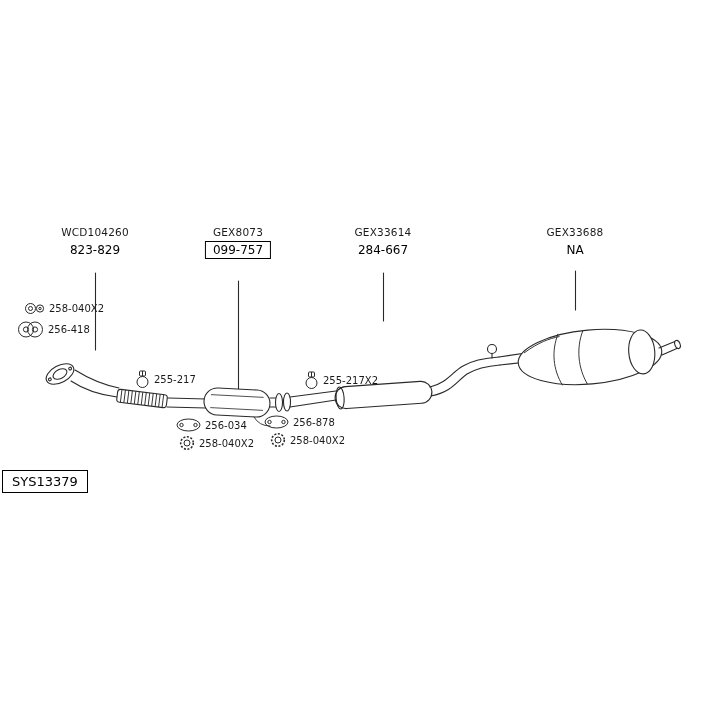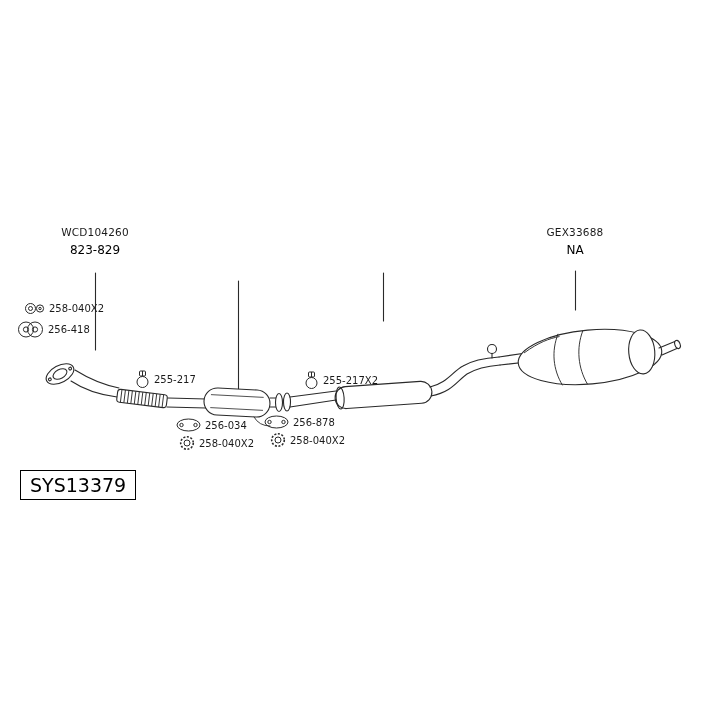--- a/index.html
+++ b/index.html
@@ -10,22 +10,22 @@
   .stage { position:relative; width:696px; height:720px; background:#fff; overflow:hidden; }
   .drawing { position:absolute; left:0; top:0; }
   .group { position:absolute; transform:translateX(-50%); text-align:center; white-space:nowrap; }
   .catalog-ref { font-size:10.5px; letter-spacing:.2px; color:#1a1a1a; }
   .part-number { font-size:12px; color:#000; margin-top:5px; }
   .part-number.boxed { display:inline-block; border:1px solid #000; padding:1px 7px; margin-top:3px; }
   .callout { position:absolute; display:flex; align-items:center; gap:4px; }
   .callout-label { font-size:10px; color:#1a1a1a; white-space:nowrap; }
   .icon { display:inline-flex; line-height:0; }
   .sys-badge {
-    position:absolute; left:20px; top:470px; background:#fff;
-    border:1.5px solid #000; padding:3px 9px; font-size:19px; color:#000;
+    position:absolute; left:2px; top:470px; background:#fff;
+    border:1.5px solid #000; padding:3px 9px; font-size:13px; color:#000;
   }
 </style>
 </head>
 <body>
 
 <div class="stage">
 
   <svg class="drawing" width="720" height="720" viewBox="0 0 720 720">
     <g stroke="#2a2a2a" stroke-width="1.1" fill="none" stroke-linecap="round">
 
@@ -93,21 +93,29 @@
       <line x1="662" y1="355" x2="678" y2="348"></line>
       <ellipse cx="677.5" cy="344.5" rx="2.6" ry="4.2" transform="rotate(-20 677.5 344.5)" fill="#fff"></ellipse>
     </g>
   </svg>
 
   <div class="group" style="left:95px; top:226px">
     <div class="catalog-ref">WCD104260</div>
     <div class="part-number">823-829</div>
   </div>
 
-
+  <div class="group" style="left:238px; top:226px">
+    <div class="catalog-ref">GEX8073</div>
+    <div class="part-number boxed">099-757</div>
+  </div>
+
+  <div class="group" style="left:383px; top:226px">
+    <div class="catalog-ref">GEX33614</div>
+    <div class="part-number">284-667</div>
+  </div>
 
   <div class="group" style="left:575px; top:226px">
     <div class="catalog-ref">GEX33688</div>
     <div class="part-number">NA</div>
   </div>
 
   <div class="callout" style="left:24px; top:301px">
     <span class="icon">
       <svg width="21" height="15" viewBox="0 0 21 15">
           <g fill="none" stroke="#2a2a2a" stroke-width="1">

